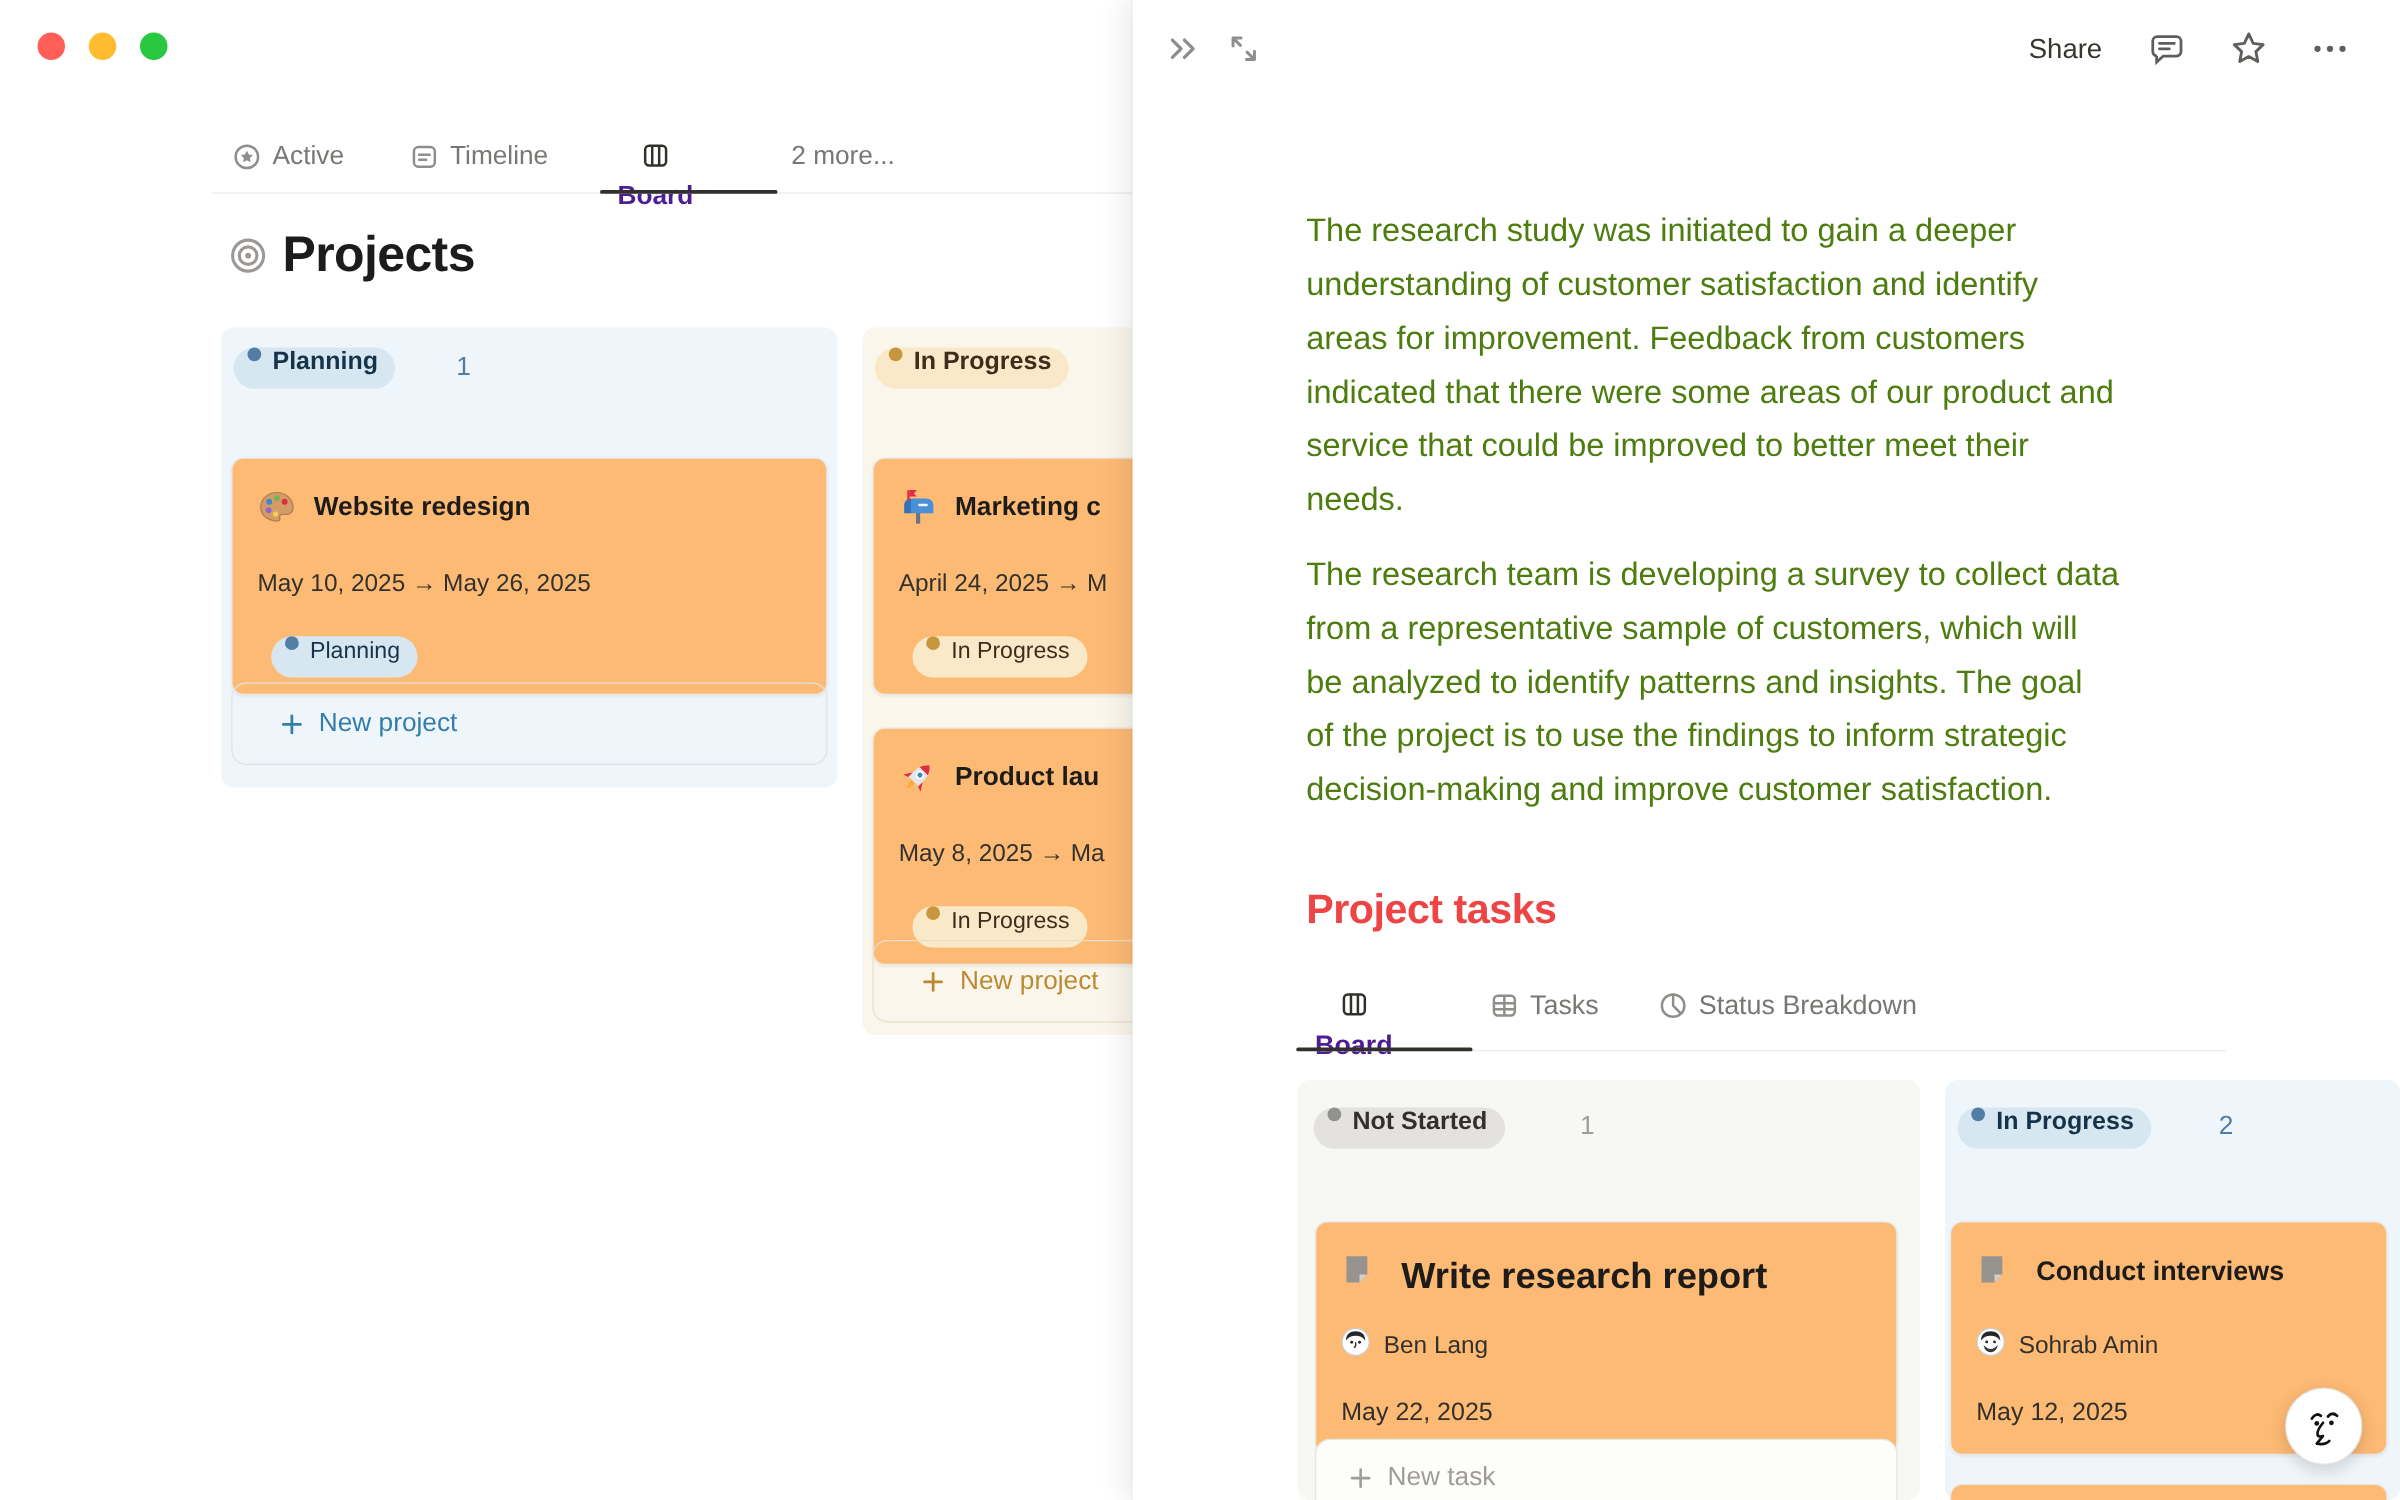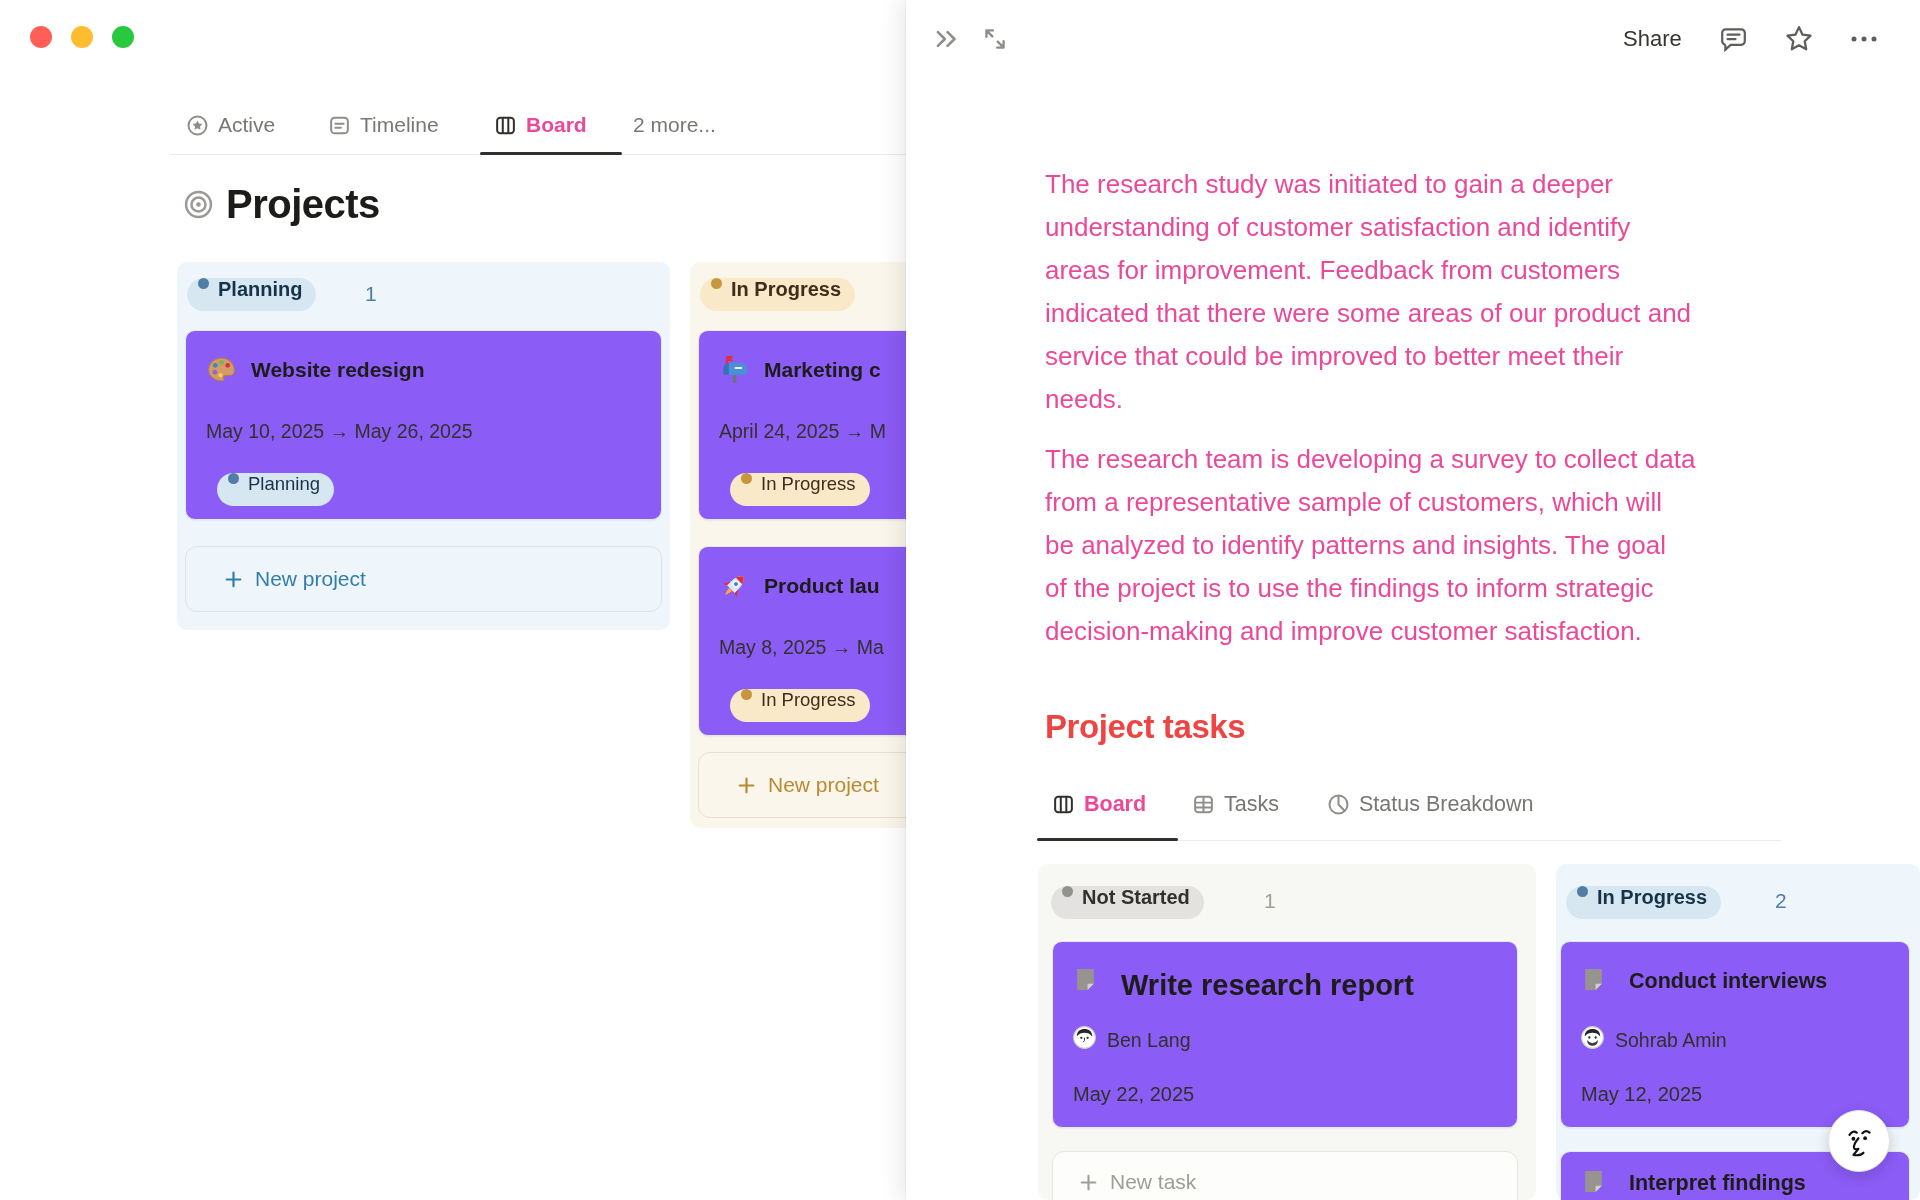--- a/index.html
+++ b/index.html
@@ -6,46 +6,46 @@
   html,body { width:1920px; height:1200px; overflow:hidden; background:#fff;
     font-family:"Liberation Sans","DejaVu Sans",sans-serif; color:#32302c; }
   .abs { position:absolute; }
   #stage { position:relative; width:1920px; height:1200px; background:#fff; }
 
   
   .light { width:22px; height:22px; border-radius:50%; }
 
   
   .tab { display:flex; align-items:center; gap:9px; color:#787774; font-size:21px; cursor:pointer; }
-  .tab.active { color:#ec4899; font-weight:700; }
+  .tab.active { color:#4c1d95; font-weight:700;flex-direction:column; }
   .tab .ticon { display:flex; }
 
   
   .col { border-radius:10px; }
   .pill { display:inline-flex; align-items:flex-start; gap:9px; height:33px; border-radius:17px;
           padding:0 14px 0 11px; font-size:20px; font-weight:600; white-space:nowrap; }
   .pill .dot { width:11px; height:11px; border-radius:50%; flex:0 0 auto; }
   .pill.blue { background:#d6e7f2; color:#17334a; } .pill.blue .dot { background:#527da5; }
   .pill.yellow { background:#fae9c8; color:#402c1b; } .pill.yellow .dot { background:#c6973e; }
   .pill.gray { background:#e3e2e0; color:#32302c; } .pill.gray .dot { background:#91918e; }
   .pill.sm { height:33px; font-size:18.5px; font-weight:500; }
   .count { font-size:21px; font-weight:500; }
-  .card { background:#8b5cf6; border:1px solid #e9e8e5; border-radius:10px;
-          box-shadow:0 1px 2px rgba(15,15,15,.05); overflow:hidden; }
+  .card { background:#fdba74; border:1px solid #e9e8e5; border-radius:10px;
+          box-shadow:0 1px 2px rgba(15,15,15,.05); overflow:hidden;margin-top:36px; }
   .cardtitle { font-size:21px; font-weight:600; color:#1d1c1a; white-space:nowrap; }
   .carddate { font-size:19.5px; color:#33312d; white-space:nowrap; }
   .ghostbtn { border:1px solid #e2e1de; border-radius:12px; display:flex; align-items:center; font-size:21px; cursor:pointer; }
   .ghostbtn svg { flex:0 0 auto; }
 
   
   #panel { background:#fff; box-shadow:0 0 0 1px rgba(15,15,15,.045), -6px 0 22px rgba(15,15,15,.09); }
   .iconbtn { display:flex; align-items:center; justify-content:center; cursor:pointer; }
   h1.doc { font-size:38px; font-weight:700; letter-spacing:-.6px; color:#1d1c1a; }
   h2.doc { font-size:33px; font-weight:700; letter-spacing:-.4px; color:#ef4444; }
-  .para { font-size:26px; line-height:43px; color:#ec4899; white-space:pre-line; width:775px; }
+  .para { font-size:26px; line-height:43px; color:#4d7c0f; white-space:pre-line; width:775px; }
   .assignee { font-size:19.5px; color:#32302c;text-align:center; }
   .taskdate { font-size:20px; color:#32302c; }
   .underline { background:#32302c; border-radius:2px; }
   .hairline { background:#ebebe9; }
 </style>
 </head>
 <body>
 
 <div id="stage">
 

